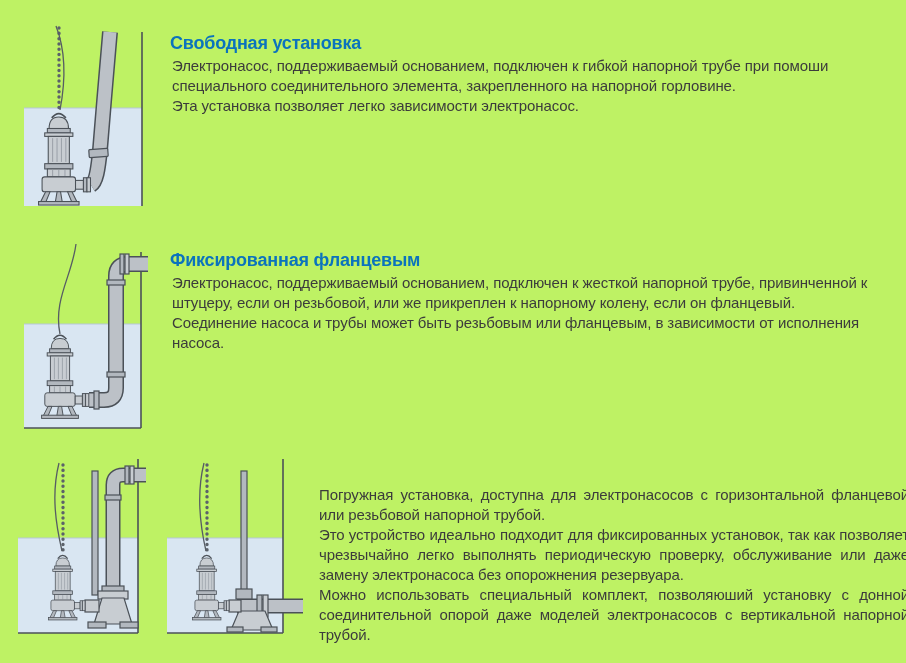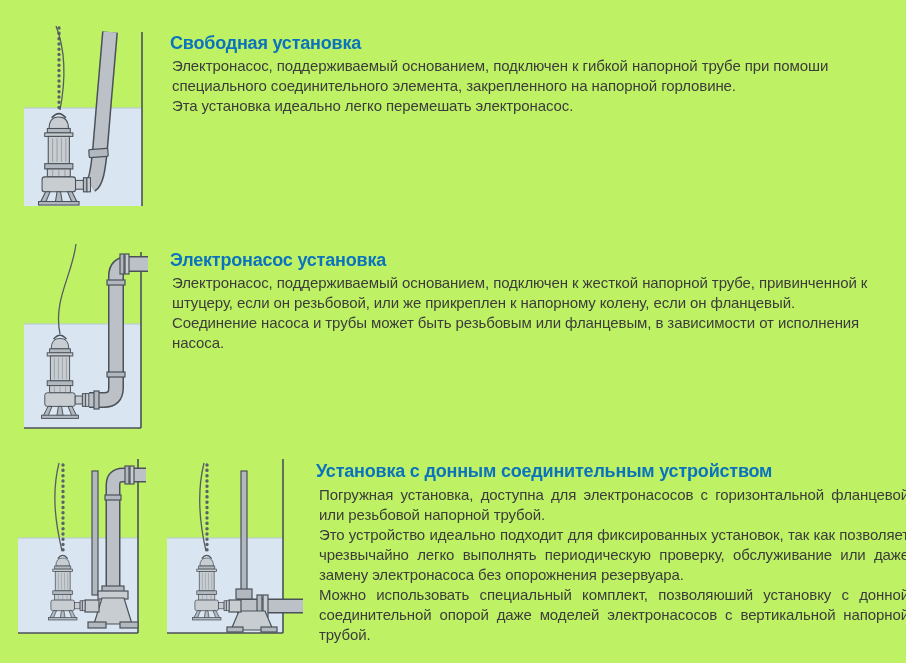--- a/index.html
+++ b/index.html
@@ -70,21 +70,21 @@
       </g>
       <use href="#pump-shape" transform="translate(8,98) scale(0.88)"></use>
       <path class="chain" d="M39,16 V100"></path>
       <path class="cable" d="M36,14 C47,42 45,72 40,98"></path>
     </svg>
   </div>
 
   <div class="sec-title" style="left:170px;top:33px">Свободная установка</div>
   <div class="sec-text" style="left:172px;top:56px;width:732px">
     <p>Электронасос, поддерживаемый основанием, подключен к гибкой напорной трубе при помоши специального соединительного элемента, закрепленного на напорной горловине.</p>
-    <p>Эта установка идеально легко перемешать электронасос.</p>
+    <p>Эта установка позволяет легко зависимости электронасос.</p>
   </div>
 
   <div class="fig" style="left:20px;top:236px;width:130px;height:196px">
     <svg width="130" height="196" viewBox="0 0 130 196">
       <g>
         <rect class="water" x="4" y="88" width="117" height="104"></rect>
         <line class="wline" x1="4" y1="88" x2="121" y2="88"></line>
       </g>
       <line class="wall" x1="121" y1="16" x2="121" y2="192"></line>
       <line class="wall" x1="4" y1="192" x2="121" y2="192"></line>
@@ -95,21 +95,21 @@
         <rect class="f2" x="87" y="136" width="18" height="5"></rect>
         <rect class="f2" x="100" y="18" width="4" height="20"></rect>
         <rect class="f1" x="105" y="18" width="4" height="20"></rect>
         <rect class="f2" x="74" y="155" width="5" height="18"></rect>
       </g>
       <use href="#pump-shape" transform="translate(12,96) scale(0.8)"></use>
       <path class="cable" d="M40,98 C33,64 52,40 56,8"></path>
     </svg>
   </div>
 
-  <div class="sec-title" style="left:170px;top:250px">Электронасос установка</div>
+  <div class="sec-title" style="left:170px;top:250px">Фиксированная фланцевым</div>
   <div class="sec-text" style="left:172px;top:273px;width:736px">
     <p>Электронасос, поддерживаемый основанием, подключен к жесткой напорной трубе, привинченной к штуцеру, если он резьбовой, или же прикреплен к напорному колену, если он фланцевый.</p>
     <p>Соединение насоса и трубы может быть резьбовым или фланцевым, в зависимости от исполнения насоса.</p>
   </div>
 
   <div class="fig" style="left:14px;top:443px;width:136px;height:209px">
     <svg width="136" height="209" viewBox="0 0 136 209">
       <g>
         <rect class="water" x="4" y="95" width="120" height="95"></rect>
         <line class="wline" x1="4" y1="95" x2="124" y2="95"></line>
@@ -159,20 +159,19 @@
         <rect class="f2" x="62" y="184" width="16" height="5"></rect>
         <rect class="f2" x="96" y="184" width="16" height="5"></rect>
         <rect class="f1" x="64" y="157" width="12" height="12"></rect>
       </g>
       <use href="#pump-shape" transform="translate(20,110) scale(0.62)"></use>
       <path class="chain" d="M42,22 V111"></path>
       <path class="cable" d="M39,20 C31,52 35,82 41,108"></path>
     </svg>
   </div>
 
-  <div class="sec-title" style="left:316px;top:461px">Установка с донным соединительным устройством</div>
   <div class="sec-text justify" style="left:319px;top:485px;width:590px">
     <p>Погружная установка, доступна для электронасосов с горизонтальной фланцевой или резьбовой напорной трубой.</p>
     <p>Это устройство идеально подходит для фиксированных установок, так как позволяет чрезвычайно легко выполнять периодическую проверку, обслуживание или даже замену электронасоса без опорожнения резервуара.</p>
     <p>Можно использовать специальный комплект, позволяюший установку с донной соединительной опорой даже моделей электронасосов с вертикальной напорной трубой.</p>
   </div>
 
 </div>
 
 </body></html>

